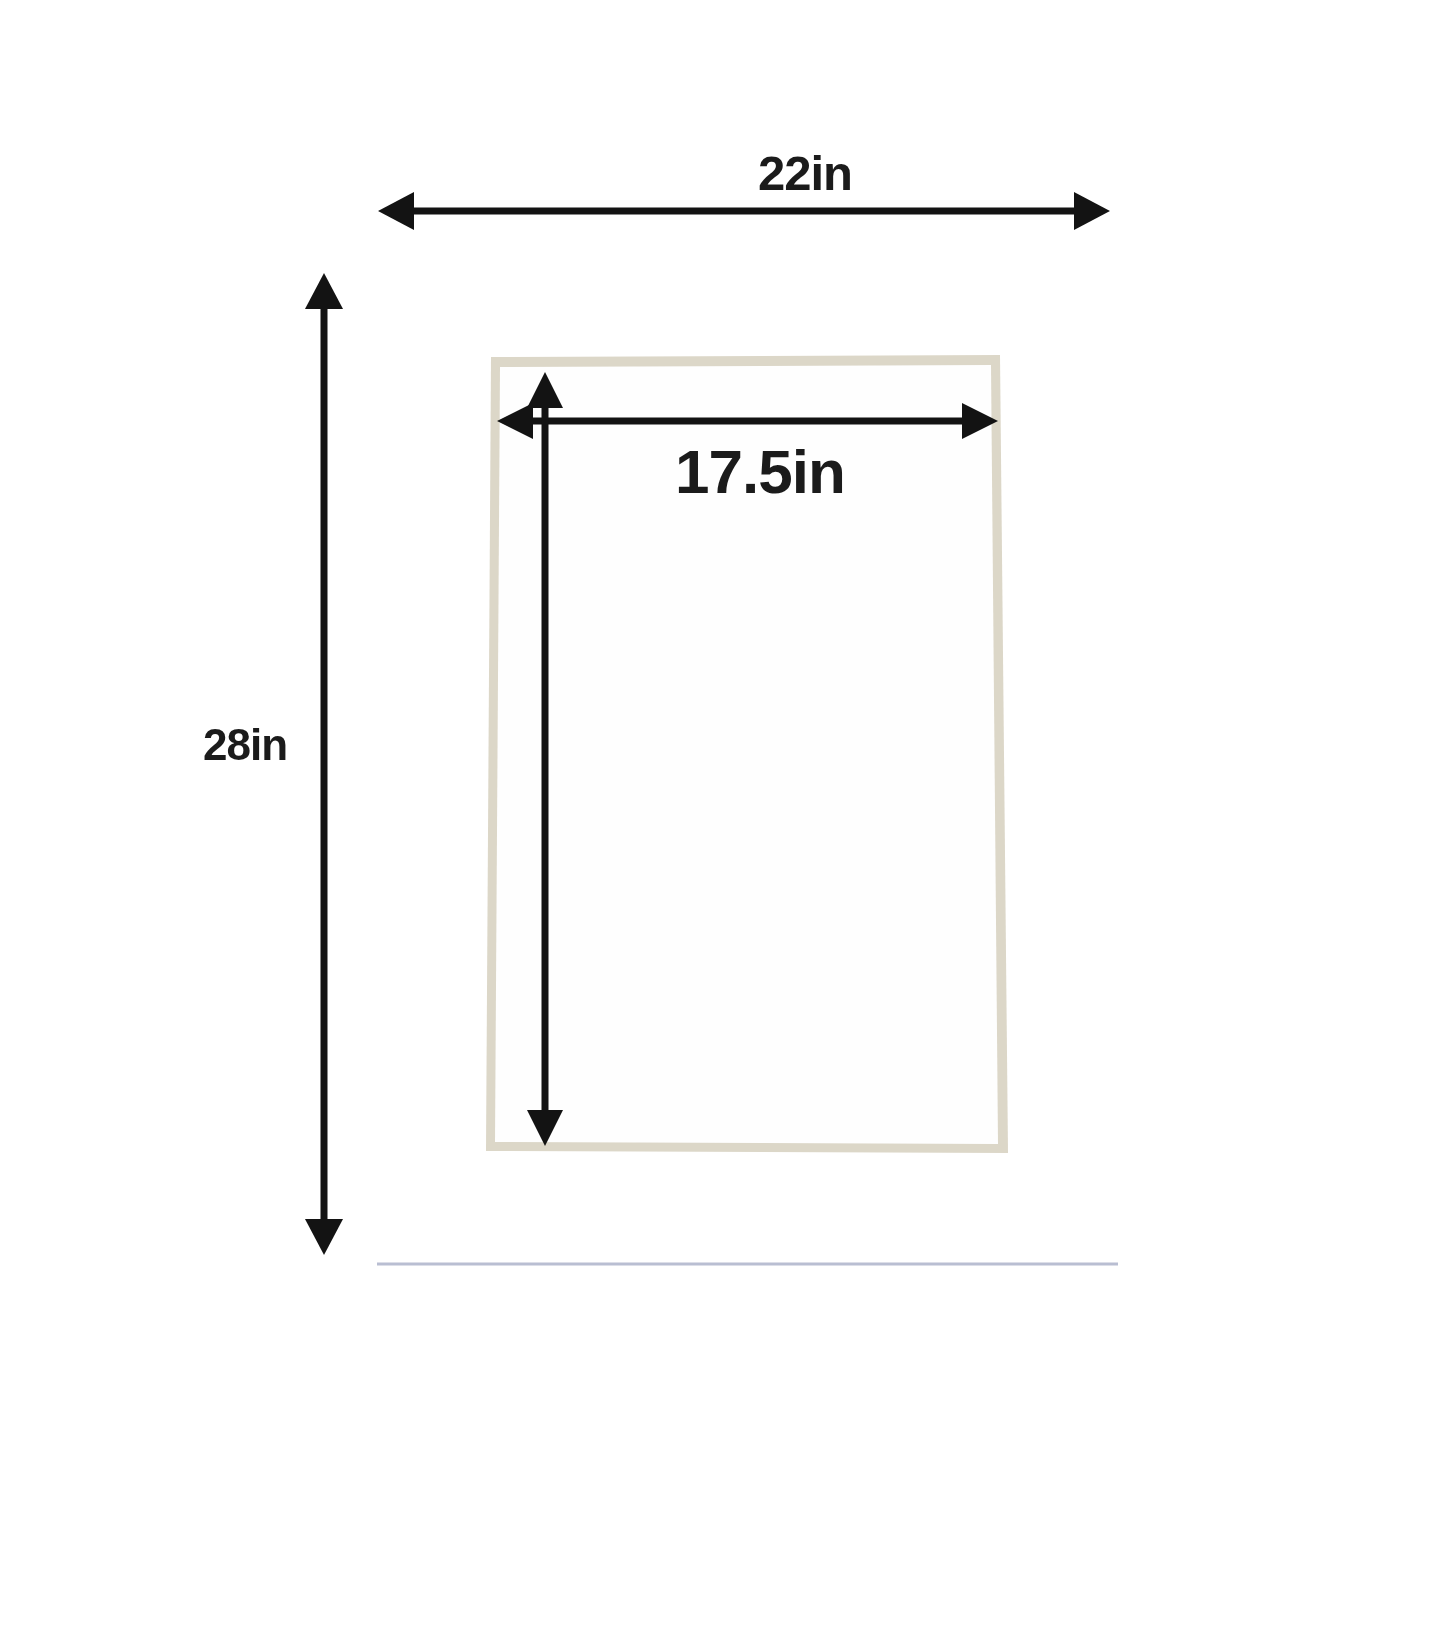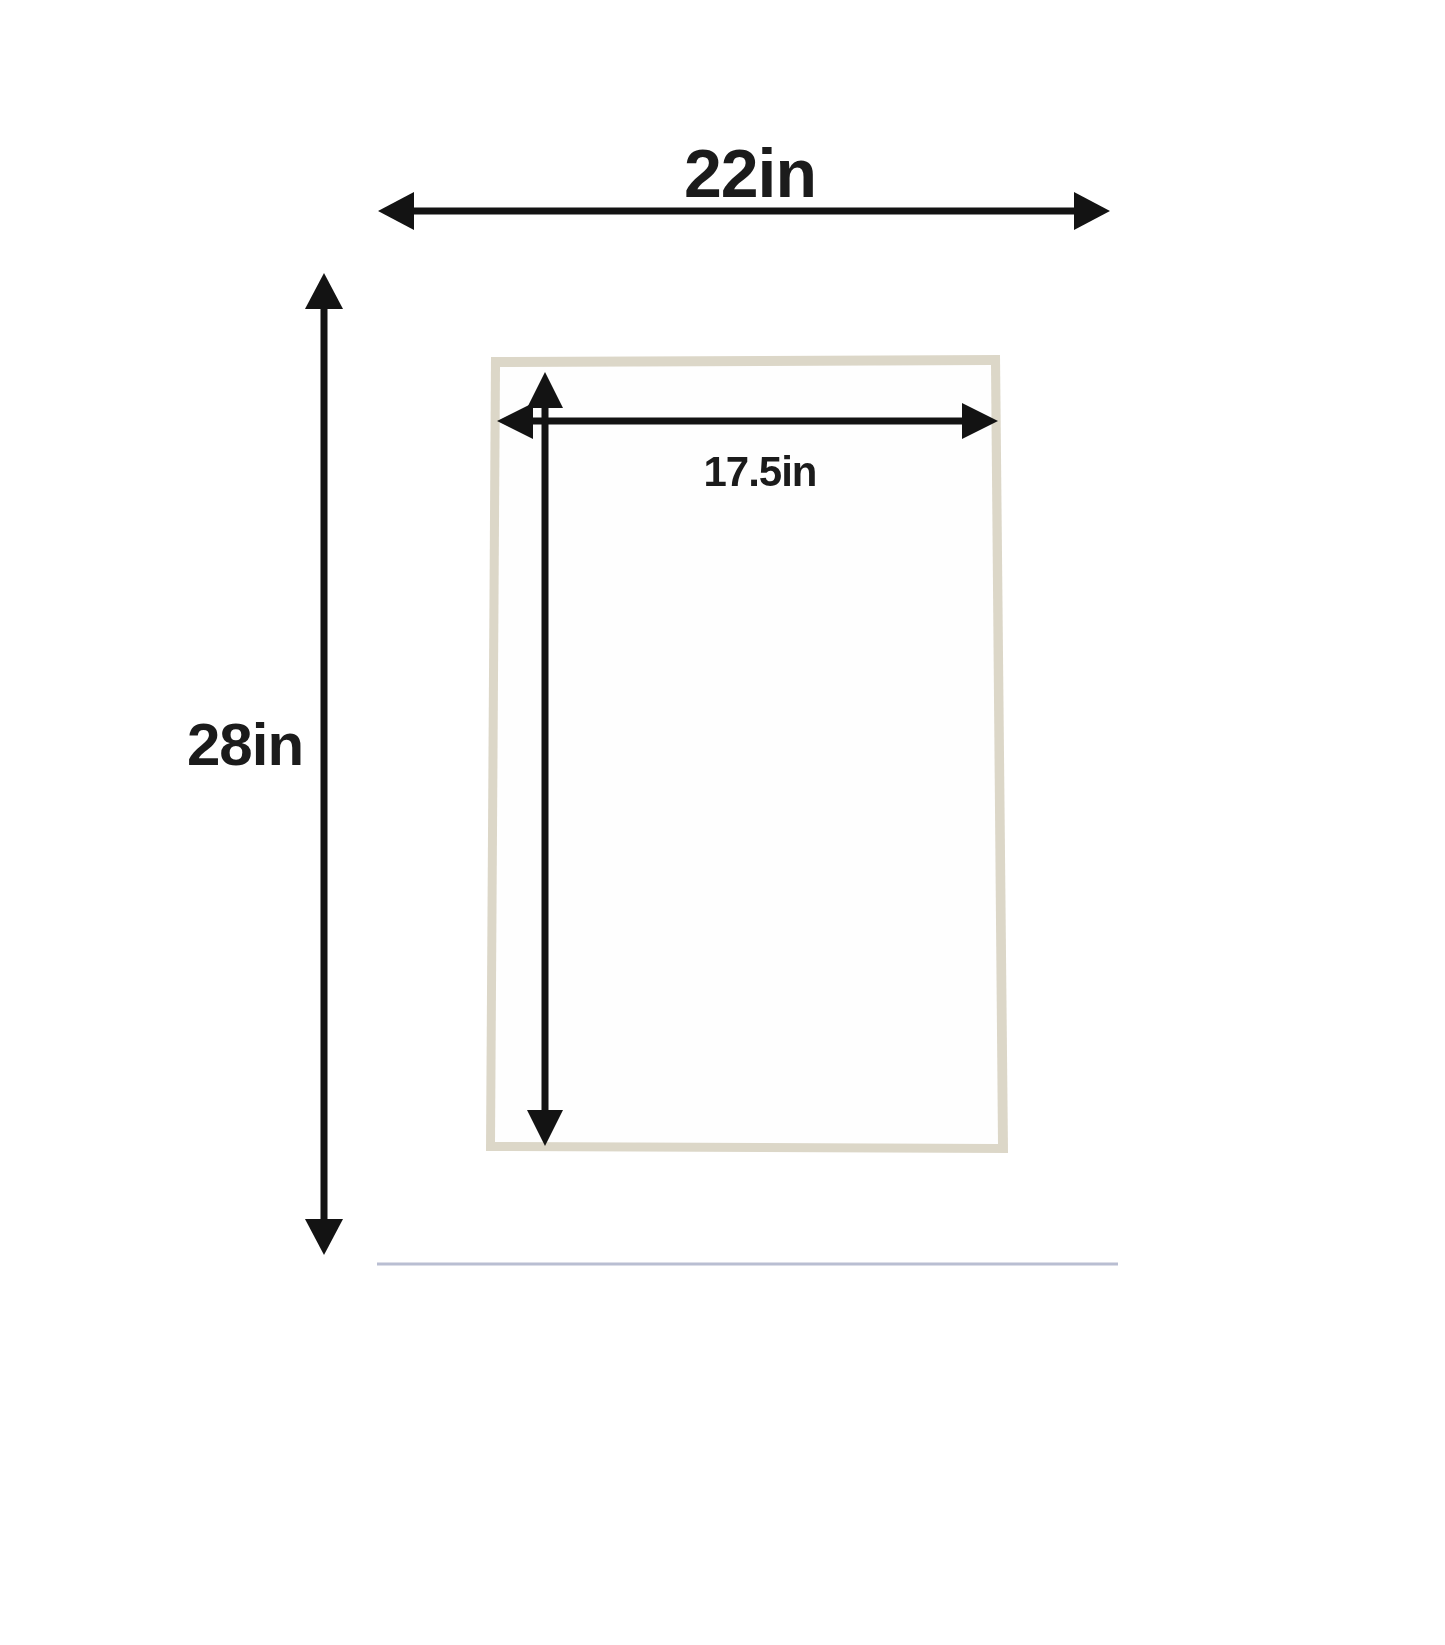--- a/index.html
+++ b/index.html
@@ -26,23 +26,23 @@
   .dim-label {
     position: absolute;
     transform: translate(-50%, -50%);
     font-weight: 700;
     color: var(--c-label_text, #1b1b1b);
     letter-spacing: -1px;
     white-space: nowrap;
     line-height: 1;
     user-select: none;
   }
-  .dim-label.outer-w  { left: 750px; top: 173px;  font-size: 68px; }
-  .dim-label.outer-h  { left: 245px; top: 745px;  font-size: 60px; }
-  .dim-label.inner-w  { left: 760px; top: 472px;  font-size: 42px; }
+  .dim-label.outer-w  { left: 805px; top: 173px;  font-size: 49px; }
+  .dim-label.outer-h  { left: 245px; top: 745px;  font-size: 44px; }
+  .dim-label.inner-w  { left: 760px; top: 472px;  font-size: 62px; }
   .dim-label.inner-h  { left: 658px; top: 742px;  font-size: 62px; }
 
   .mat-fill   { fill: var(--c-mat, #1a2769); }
   .bevel-fill { fill: var(--c-bevel, #dcd7c8); }
   .open-fill  { fill: var(--c-opening, #fefefe); }
   .arrow-line { stroke: var(--c-arrow, #131313); stroke-width: 7; fill: none; }
   .arrow-head { fill: var(--c-arrow, #131313); stroke: none; }
   .mat-edge   { stroke: var(--c-mat_edge, #b9bed2); stroke-width: 3; fill: none; }
 </style>
 </head>

